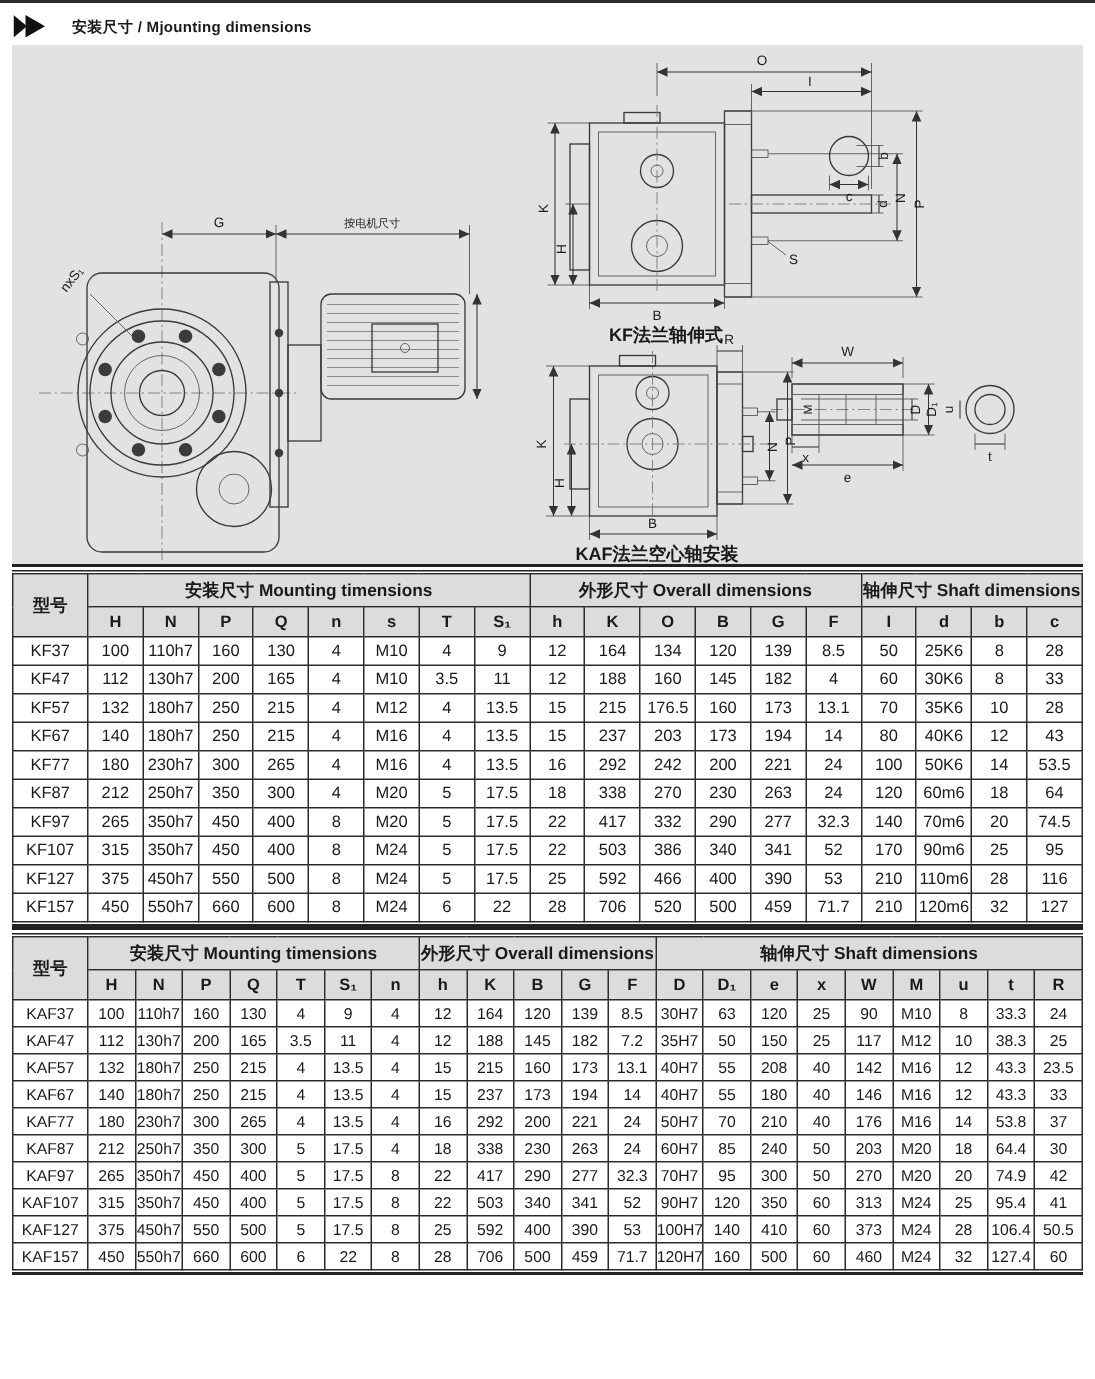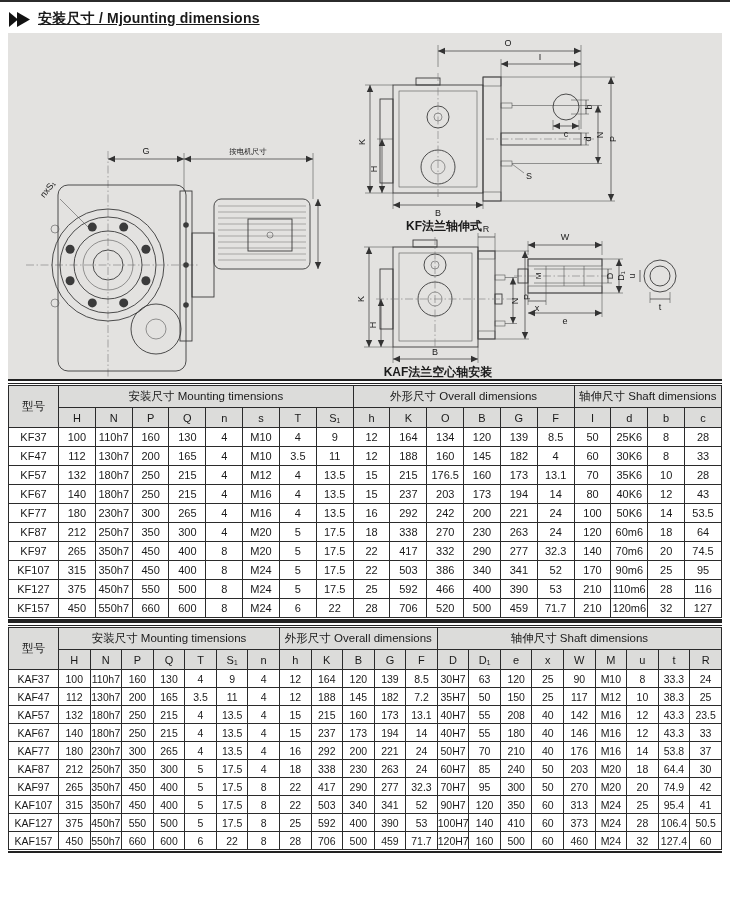--- a/index.html
+++ b/index.html
@@ -2,28 +2,28 @@
 <html><head>
 <meta charset="utf-8">
 <style>
   html,body{margin:0;padding:0;}
   body{
     width:730px;height:919px;background:#fff;color:#1a1a1a;
     font-family:"Liberation Sans",sans-serif;position:relative;overflow:hidden;
   }
   .topline{border-top:2px solid #2b2b2b;}
   .content{padding:0 8px;}
-  .sec{display:flex;align-items:center;gap:7px;font-size:14px;font-weight:bold;
-       padding:8px 0 5px 1px;letter-spacing:.2px;text-decoration:underline;}
+  .sec{display:flex;align-items:center;gap:17px;font-size:10px;font-weight:bold;
+       padding:8px 0 5px 1px;letter-spacing:.2px;}
   .sec .arrow{flex:0 0 auto;display:block;}
   .panel{width:714px;height:346px;background:#e3e2e0;}
   .rule{height:2px;border-top:2.5px solid #222;border-bottom:1px solid #222;margin-bottom:1px;}
   table{width:714px;border-collapse:collapse;table-layout:fixed;text-align:center;}
   th,td{border:1px solid #2b2b2b;padding:0;white-space:nowrap;overflow:hidden;}
-  thead th{background:#dcdcda;font-weight:normal;font-size:11px;height:19px;margin-left:18px;}
+  thead th{background:#dcdcda;font-weight:bold;font-size:11px;height:19px;margin-left:18px;}
   thead tr.gr th{font-size:11.5px;height:21px;}
   #t1 tbody td{font-size:11px;height:18px;}
   #t2 tbody td{font-size:10.5px;height:17px;}
   .endline{border-top:2px solid #222;margin-top:1px;}
   
   svg text{font-family:"Liberation Sans",sans-serif;font-size:9px;fill:#1a1a1a;text-anchor:middle;}
   svg text.cap{font-size:12px;font-weight:bold;}
   svg text.sm{font-size:7.5px;}
   .ln{stroke:#3a3a3a;stroke-width:.9;fill:none;}
   .th{stroke:#4a4a4a;stroke-width:.55;fill:none;}

